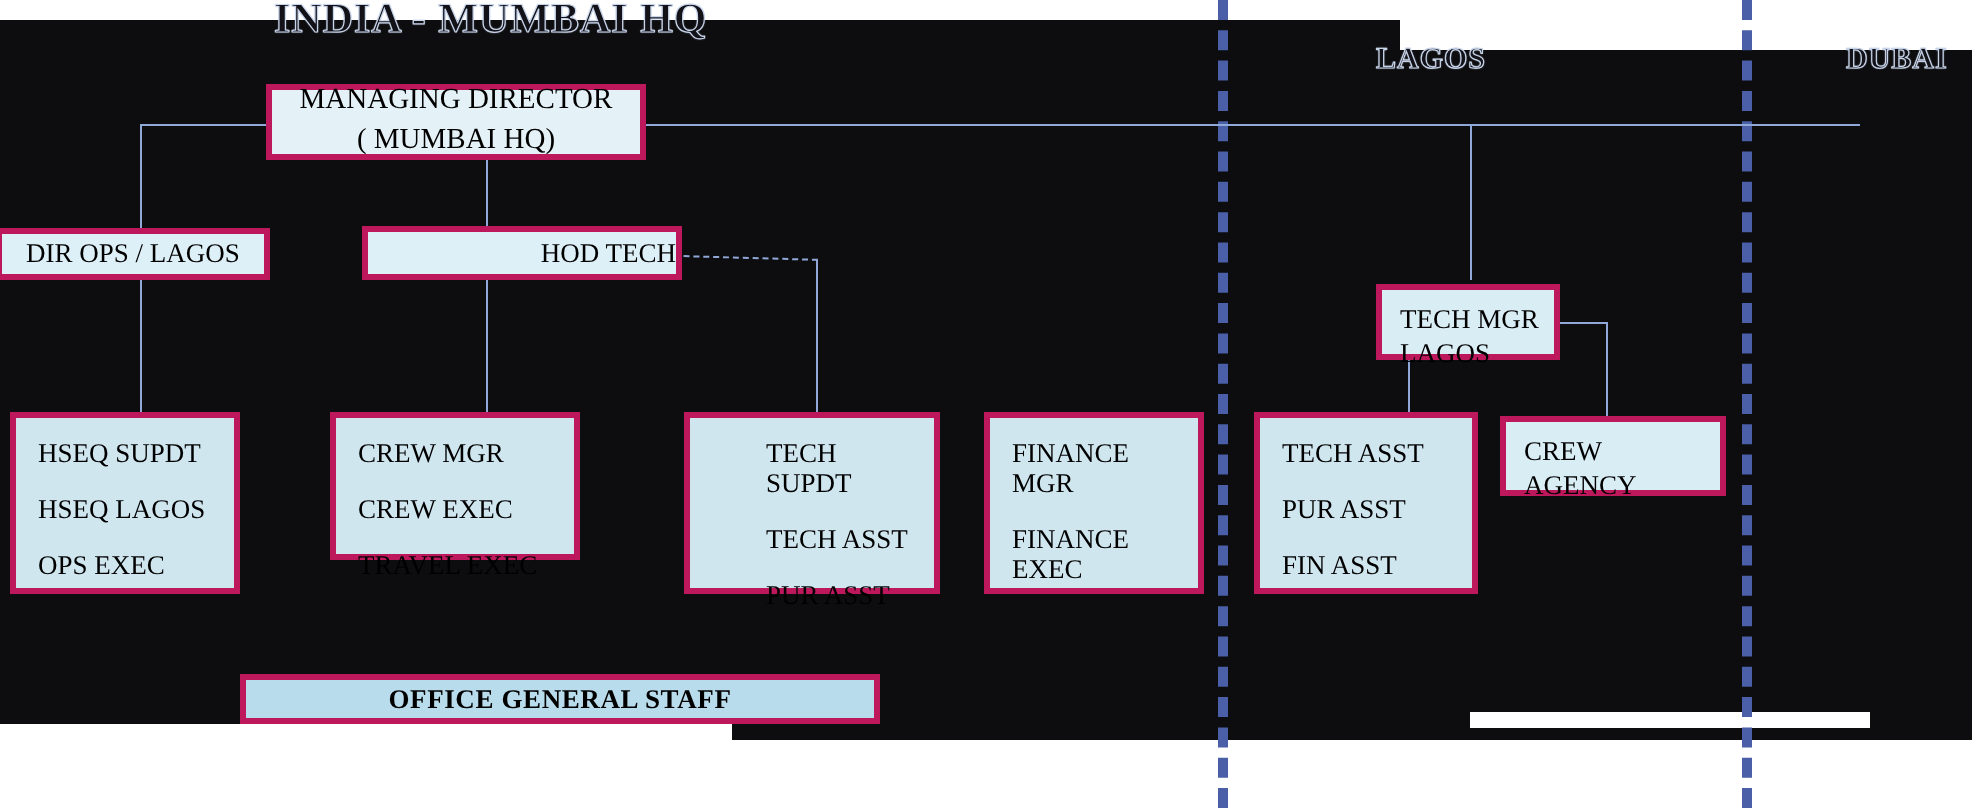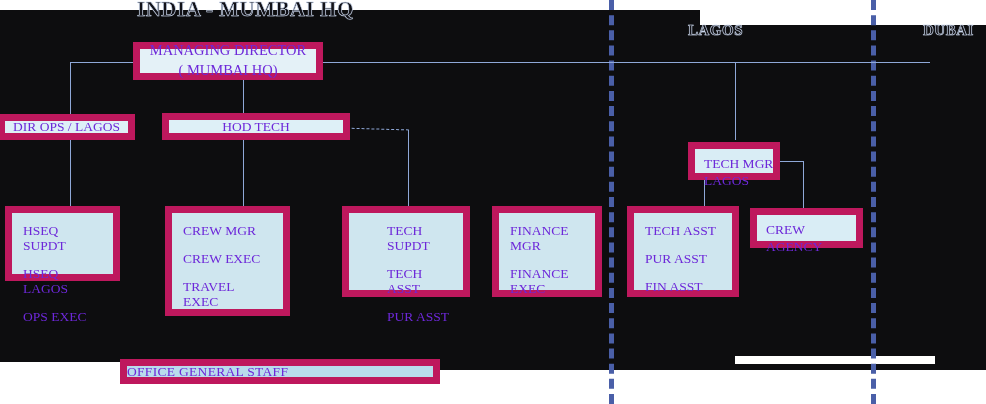--- a/index.html
+++ b/index.html
@@ -28,32 +28,32 @@
   #lbl-lagos{left:688px;top:22px;font-size:15px;}
   #lbl-dubai{left:923px;top:22px;font-size:15px;}
 
   
   .ln{position:absolute;background:#8fa8d8;}
   .lnv{width:1px;}
   .lnh{height:1px;}
   .dash-h{position:absolute;height:0;border-top:1px dashed #8fa8d8;}
 
   
-  .box{position:absolute;border:7px solid #be185d;
-       background:#e4f1f7;color:#6d28d9;box-sizing:border-box;}
+  .box{position:absolute;border:3px solid #be185d;
+       background:#e4f1f7;color:#000000;box-sizing:border-box;}
   .box.centered{display:flex;flex-direction:column;align-items:center;
                 justify-content:center;text-align:center;}
   .box .ln1{display:block;white-space:nowrap;}
   .title-box{font-size:14.5px;line-height:1.35;}
   .group-box{background:#cfe6ef;padding:10px 11px 8px 11px;font-size:13.5px;}
   .group-box .row{margin:0 0 13px 0;line-height:1.12;white-space:pre-line;}
   .group-box .row:last-child{margin-bottom:0;}
   .wide-box{background:#b9dcec;display:flex;align-items:center;
-            justify-content:flex-start;font-size:13.5px;font-weight:normal;
-            letter-spacing:.3px;margin-top:22px;}
+            justify-content:center;font-size:13.5px;font-weight:bold;
+            letter-spacing:.3px;}
   .small-box{background:#d9edf5;font-size:13.5px;padding:7px 9px;line-height:1.25;}
   .bar-box{background:#def0f7;display:flex;align-items:center;
            justify-content:center;font-size:13.5px;}
 </style>
 </head>
 <body>
 
 <div id="canvas">
 
   <div class="plate" id="plate-left"></div>
@@ -91,31 +91,31 @@
 
   <div class="box centered title-box" style="left:133px;top:42px;width:190px;height:38px;">
     <span class="ln1">MANAGING DIRECTOR</span>
     <span class="ln1">( MUMBAI HQ)</span>
   </div>
 
   <div class="box bar-box" style="left:-2px;top:114px;width:137px;height:26px;">
     <span>DIR OPS / LAGOS</span>
   </div>
 
-  <div class="box bar-box" style="left:162px;top:113px;width:188px;height:27px;">
+  <div class="box bar-box" style="left:181px;top:113px;width:160px;height:27px;justify-content:flex-end;">
     <span>HOD TECH</span>
   </div>
 
-  <div class="box group-box" style="left:5px;top:206px;width:115px;height:75px;">
+  <div class="box group-box" style="left:5px;top:206px;width:115px;height:91px;">
     <div class="row">HSEQ SUPDT</div>
     <div class="row">HSEQ LAGOS</div>
     <div class="row">OPS EXEC</div>
   </div>
 
-  <div class="box group-box" style="left:165px;top:206px;width:125px;height:110px;">
+  <div class="box group-box" style="left:165px;top:206px;width:125px;height:74px;">
     <div class="row">CREW MGR</div>
     <div class="row">CREW EXEC</div>
     <div class="row">TRAVEL EXEC</div>
   </div>
 
   <div class="box group-box" style="left:342px;top:206px;width:128px;height:91px;padding-left:38px;">
     <div class="row">TECH SUPDT</div>
     <div class="row">TECH ASST</div>
     <div class="row">PUR ASST</div>
   </div>

